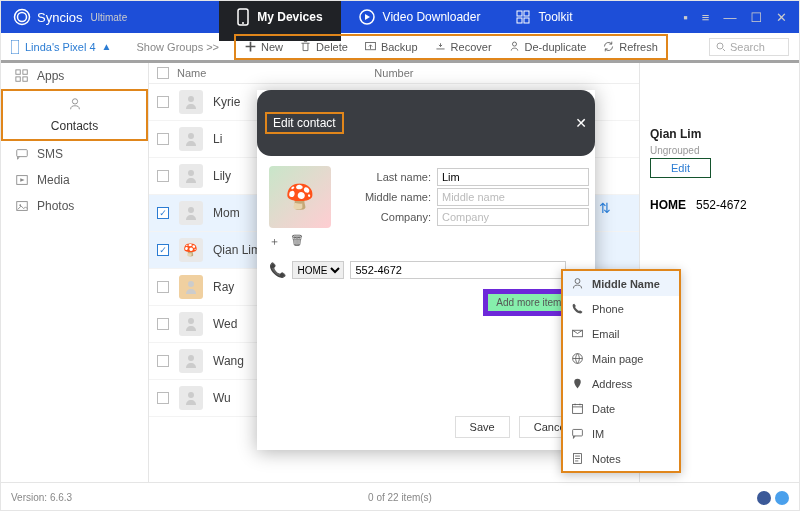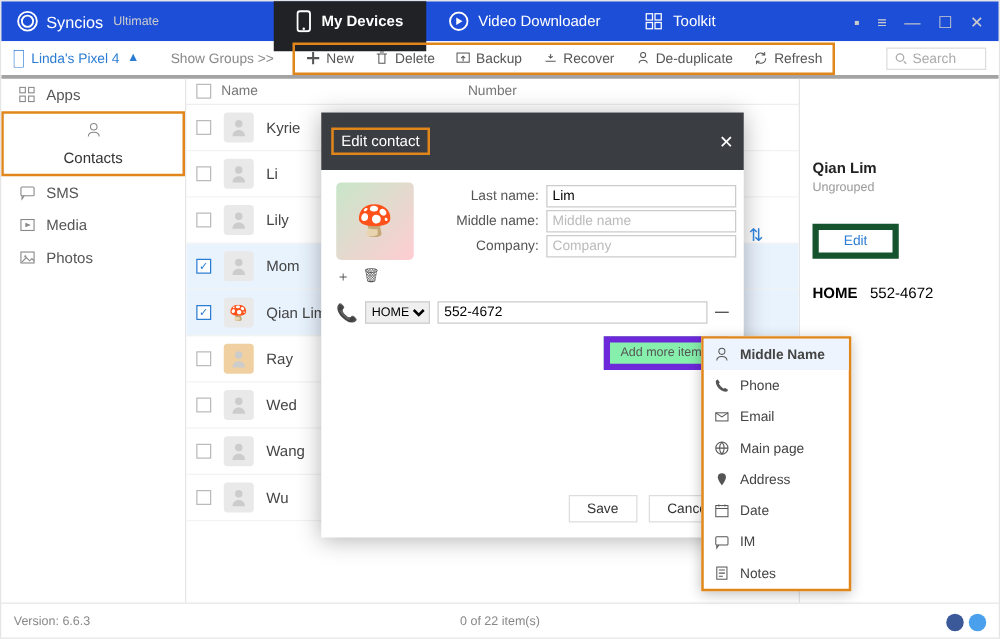--- a/index.html
+++ b/index.html
@@ -35,30 +35,30 @@
   .row { display: flex; align-items: center; gap: 10px; padding: 6px 8px; font-size: 12px; color: #444; border-bottom: 1px solid #f3f3f3; cursor: pointer; }
   .row.selected { background: #e9f3fe; }
   .avatar { width: 24px; height: 24px; background: #e9e9e9; border-radius: 3px; display: flex; align-items: center; justify-content: center; color: #bbb; overflow: hidden; }
   .checkbox { width: 12px; height: 12px; border: 1px solid #bbb; display: flex; align-items: center; justify-content: center; }
   .checkbox.checked { border-color: #2b7cd3; background: #fff; color: #2b7cd3; font-size: 9px; }
   .checkbox.checked::after { content: "✓"; }
 
   .detail { width: 160px; border-left: 1px solid #e5e5e5; padding: 10px; font-size: 12px; }
   .detail .dname { font-weight: bold; color: #222; }
   .detail .dgroup { font-size: 10px; color: #999; margin-top: 4px; }
-  .detail .editbtn { display: inline-block; margin-top: 23px; border: 5px solid #14532d; padding: 3px 20px; color: #2b7cd3; font-size: 11px; cursor: pointer; }
+  .detail .editbtn { display: inline-block; margin-top: 2px; border: 1px solid #14532d; padding: 3px 20px; color: #2b7cd3; font-size: 11px; cursor: pointer; }
   .detail .phone { margin-top: 20px; display: flex; gap: 10px; align-items: center; }
 
   .statusbar { height: 30px; border-top: 1px solid #e5e5e5; display: flex; align-items: center; font-size: 10px; color: #888; padding: 4px 10px; }
   .statusbar .center { position: absolute; left: 50%; transform: translateX(-50%); }
   .social { margin-left: auto; display: flex; gap: 4px; }
   .social span { width: 14px; height: 14px; border-radius: 50%; background: #4aa0ec; display: inline-block; }
 
   .modal { position: absolute; left: 256px; top: 89px; width: 338px; background: #fff; box-shadow: 0 2px 18px rgba(0,0,0,0.3); z-index: 10; font-size: 11px; }
-  .modal-head { background: #3a3d42; color: #fff; display: flex; align-items: center; padding: 12px 8px; }
+  .modal-head { background: #3a3d42; color: #fff; display: flex; align-items: center; padding: 22px 8px; border-radius: 14px; }
   .modal-head .title-hl { border: 2px solid #e0861b; padding: 2px 6px; font-size: 12px; }
   .modal-head .close { margin-left: auto; font-size: 14px; cursor: pointer; }
   .modal-body { padding: 10px 12px 12px 12px; }
   .editrow { display: flex; align-items: center; margin: 2px 0; }
   .editrow label { width: 90px; text-align: right; margin-right: 6px; color: #555; }
   .editrow input { flex: 1; border: 1px solid #ccc; height: 18px; padding: 0 4px; font-size: 11px; }
   .editrow input::placeholder { color: #bbb; }
   .picblock { display: flex; gap: 10px; }
   .bigavatar { width: 62px; height: 62px; background: linear-gradient(135deg,#c8e6c9,#ffcdd2); border-radius: 4px; display:flex; align-items:center; justify-content:center; font-size:24px; }
   .picactions { display: flex; gap: 10px; margin-top: 6px; color: #555; }

